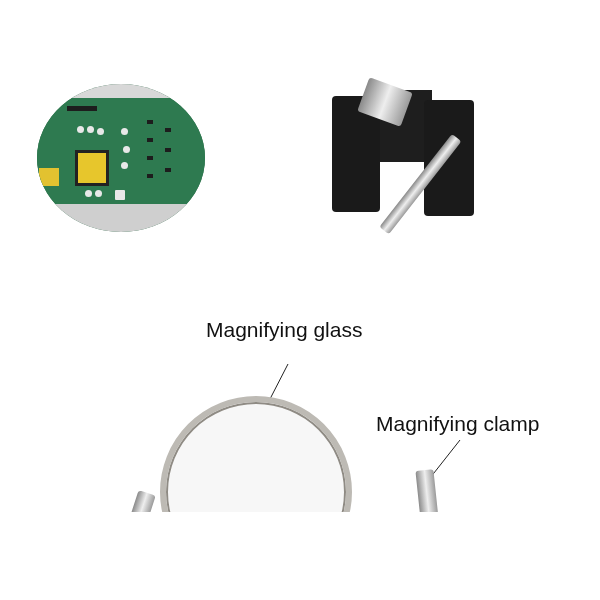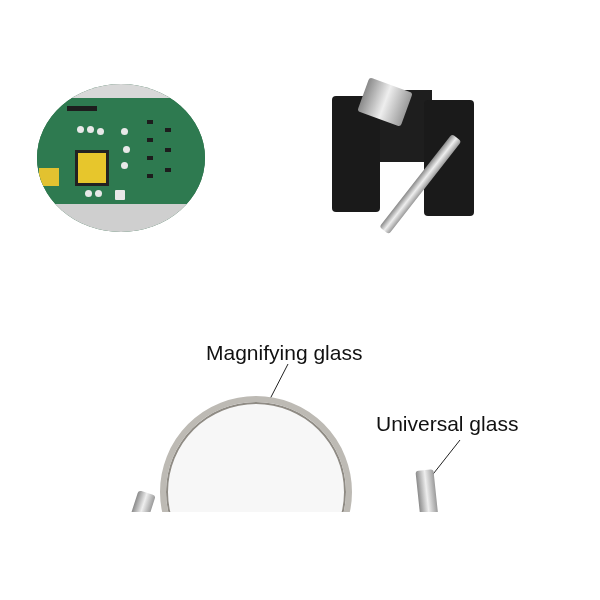--- a/index.html
+++ b/index.html
@@ -52,22 +52,22 @@
 </div>
 
 <div class="abs base">
   <div class="m"></div>
   <div class="l"></div>
   <div class="r"></div>
   <div class="clip" style="left:30px;top:0;width:46px;height:36px;transform:rotate(20deg);"></div>
   <div class="clip" style="left:120px;top:50px;width:12px;height:118px;transform:rotate(38deg);transform-origin:top left;"></div>
 </div>
 
-<div class="label" style="left:206px;top:341px">Magnifying glass</div>
-<div class="label" style="left:376px;top:412px">Universal glass</div>
+<div class="label" style="left:206px;top:318px">Magnifying glass</div>
+<div class="label" style="left:376px;top:412px">Magnifying clamp</div>
 
 <svg class="abs" style="left:0;top:0" width="600" height="600">
   <line x1="288" y1="364" x2="270" y2="399" stroke="#222" stroke-width="1"></line>
   <line x1="460" y1="440" x2="430" y2="478" stroke="#222" stroke-width="1"></line>
 </svg>
 
 <div class="abs lens"></div>
 
 <div class="abs clip" style="left:418px;top:470px;width:18px;height:50px;transform:rotate(-6deg);"></div>
 <div class="abs clip" style="left:132px;top:492px;width:18px;height:40px;transform:rotate(18deg);"></div>

